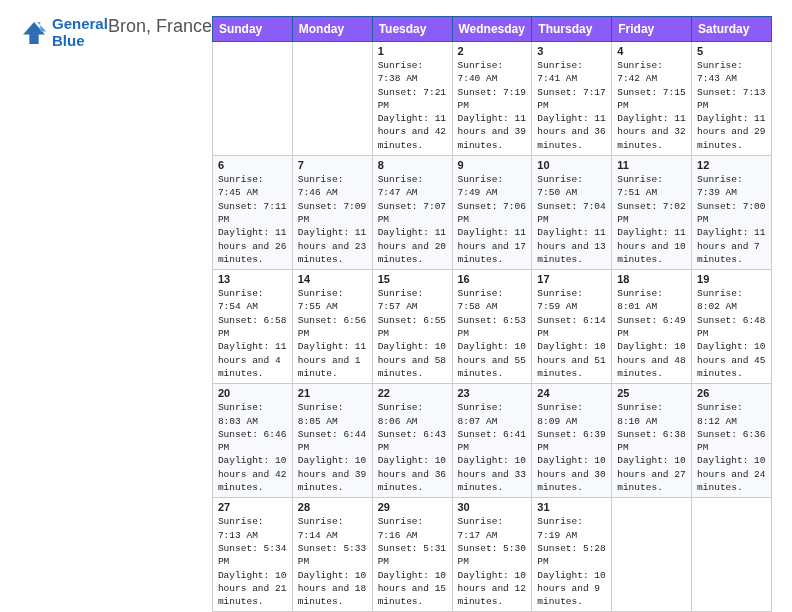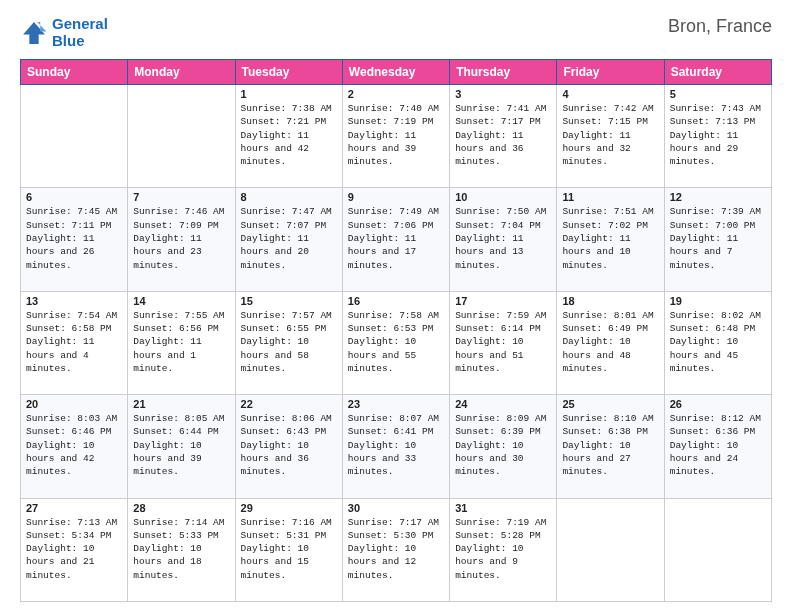--- a/index.html
+++ b/index.html
@@ -8,21 +8,21 @@
       background: #fff;
       width: 792px;
       height: 612px;
       overflow: hidden;
     }
     .page {
       width: 792px;
       height: 612px;
       padding: 16px 20px 10px 20px;
       display: flex;
-      flex-direction: column;
+      flex-direction: row;
     }
     .top-section {
       display: flex;
       justify-content: space-between;
       align-items: flex-start;
       margin-bottom: 10px;
     }
     .logo {
       display: flex;
       align-items: center;
@@ -52,21 +52,21 @@
     .location {
       font-size: 18px;
       color: #555;
     }
     .calendar-table {
       width: 100%;
       border-collapse: collapse;
       flex: 1;
     }
     .calendar-table th {
-      background-color: #ec4899;
+      background-color: #8b5cf6;
       color: #fff;
       font-size: 12px;
       font-weight: bold;
       padding: 5px 6px;
       text-align: left;
       border: 1px solid #2060a0;
     }
     .calendar-table td {
       border: 1px solid #ccc;
       vertical-align: top;

